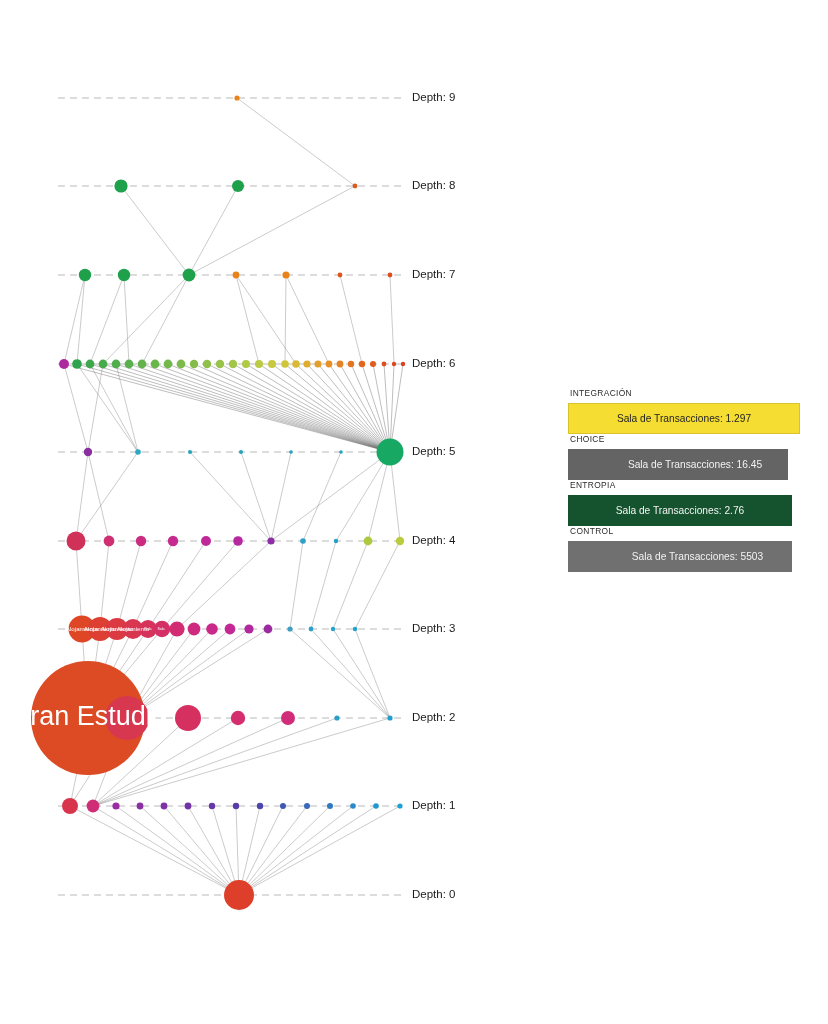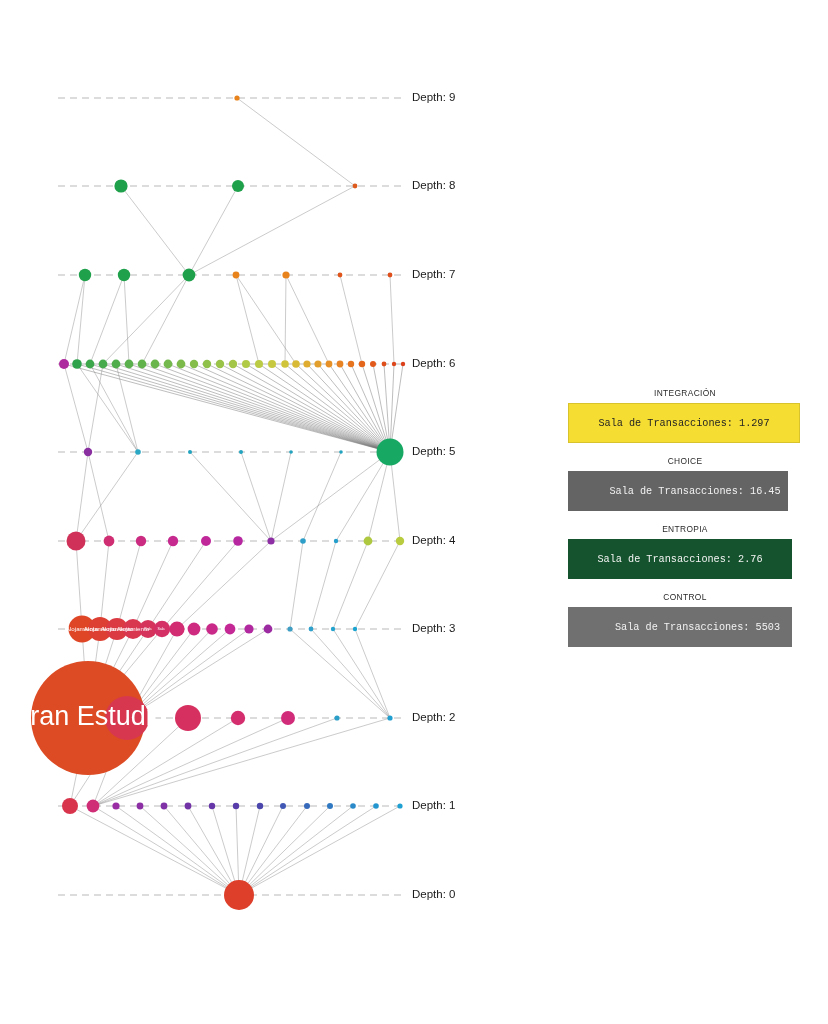--- a/index.html
+++ b/index.html
@@ -77,38 +77,36 @@
   }
 
   
   #metrics-panel {
     position: absolute;
     left: 568px;
     top: 388px;
     width: 232px;
   }
   .metric-block {
-    margin-bottom: 13px;
-    text-align: center;
   }
   .metric-title {
     font-size: 8.4px;
     letter-spacing: 0.35px;
     color: #2a2a2a;
     margin: 0 0 5px 2px;
     font-family: "Liberation Sans", sans-serif;
   }
   .metric-bar {
-    height: 40px;
+    height: 31px;
     display: flex;
     align-items: center;
     justify-content: center;
     box-sizing: border-box;
     font-size: 10.2px;
-    font-family: Liberation Mono, monospace;
+    font-family: Liberation Sans, sans-serif;
   }
   .metric-bar.integracion {
     width: 232px;
     background: #f5dd32;
     color: #242424;
     border: 1px solid #d9c32c;
   }
   .metric-bar.control {
     width: 220px;
     background: #646464;

